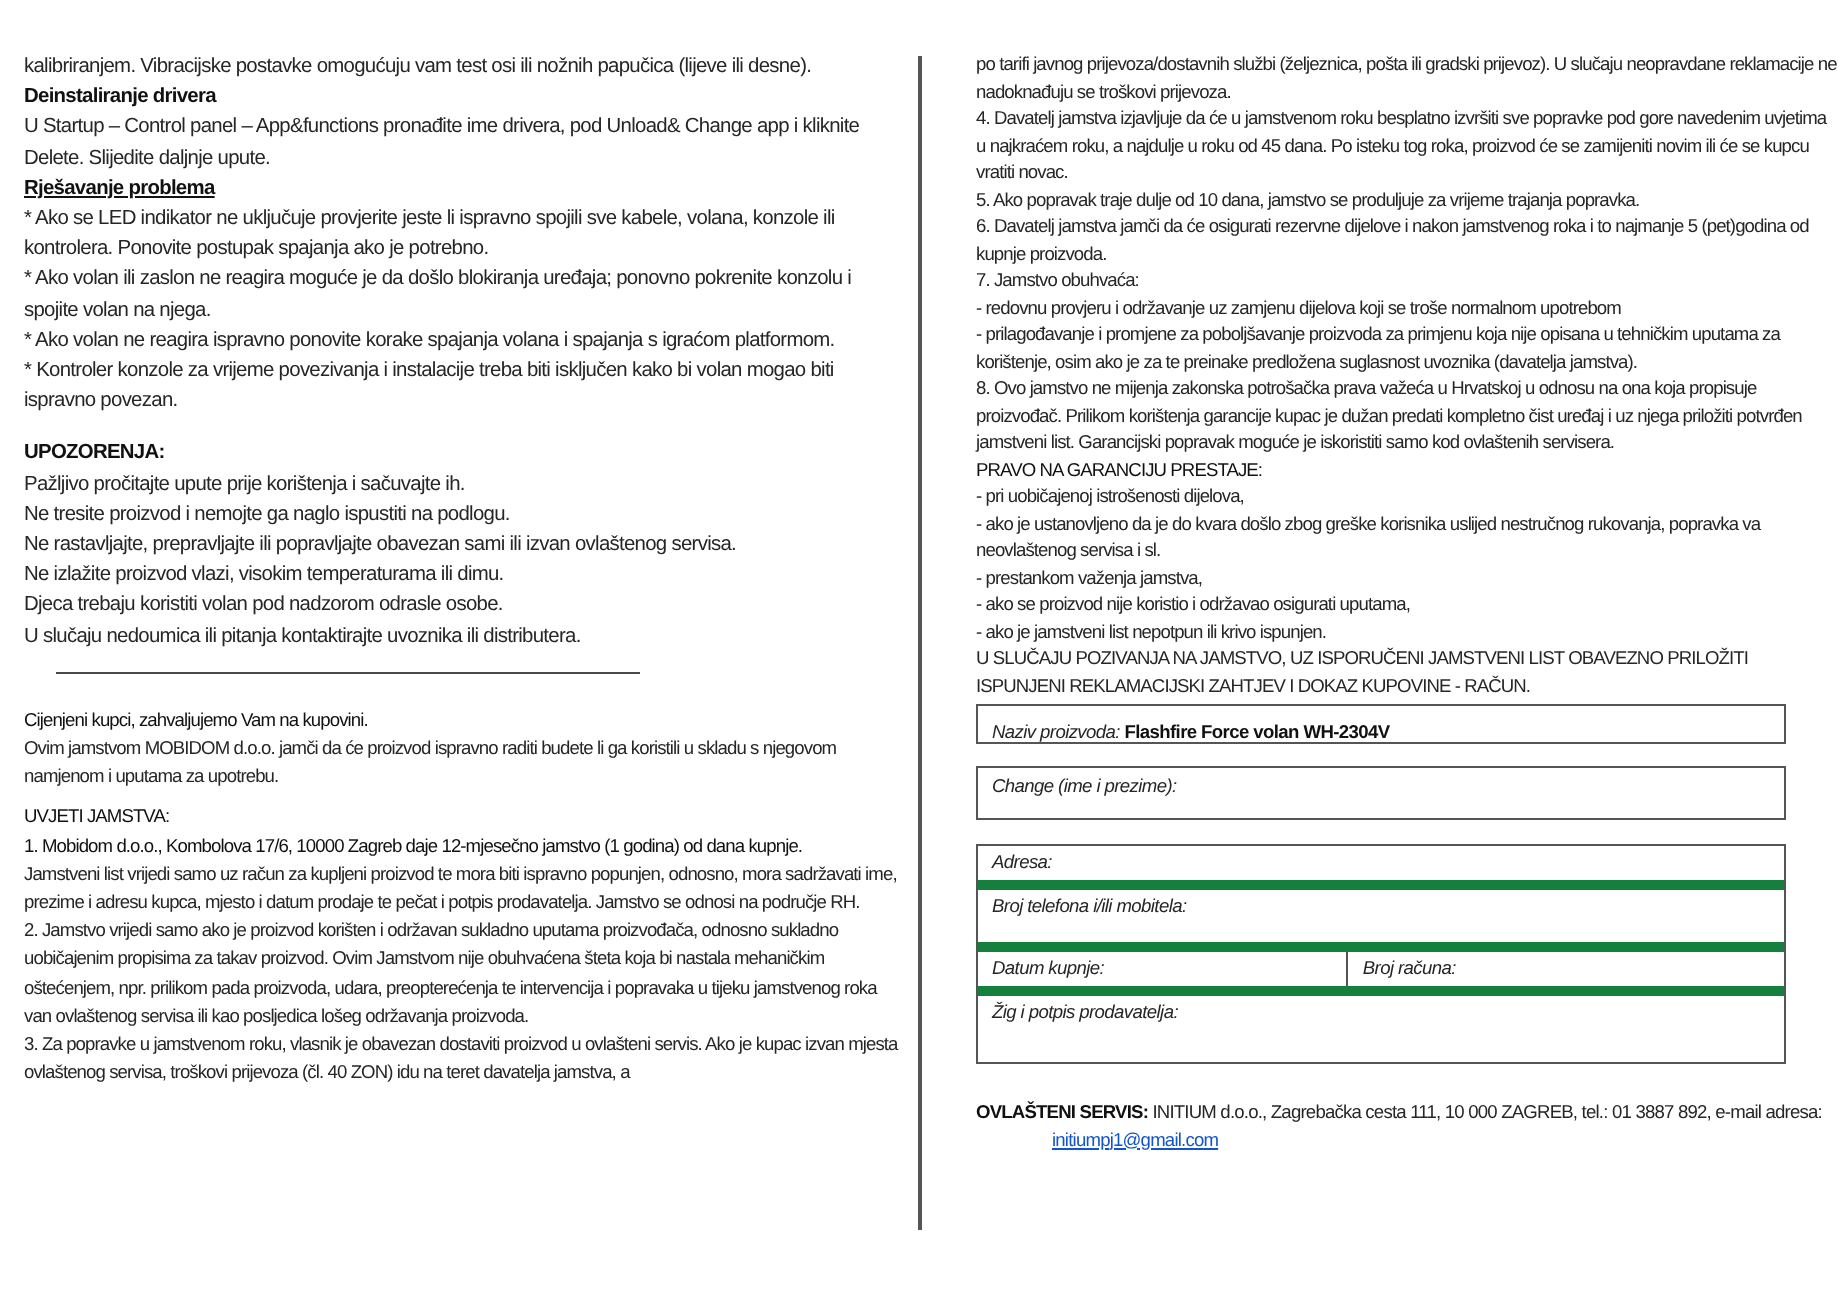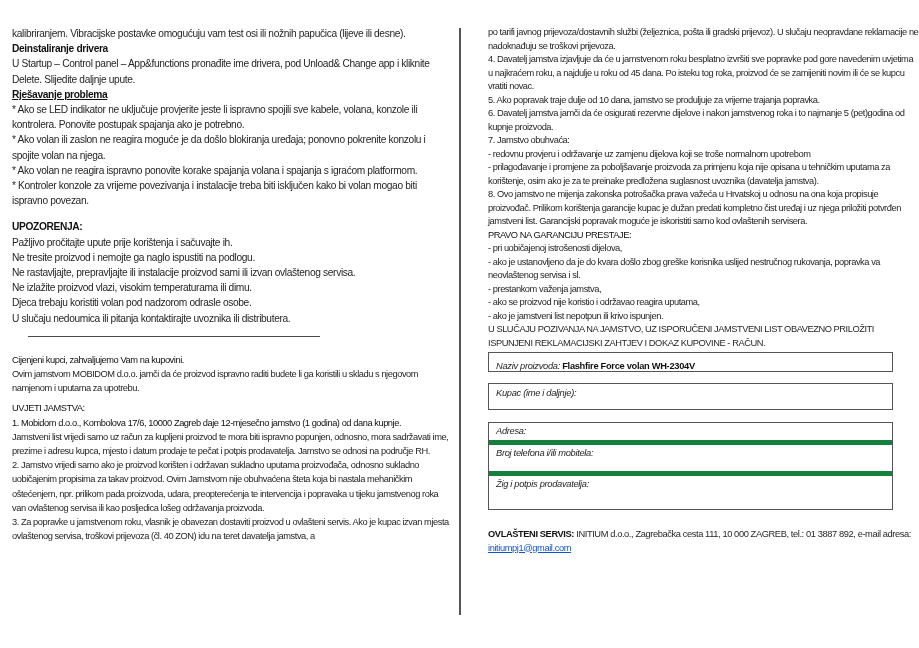--- a/index.html
+++ b/index.html
@@ -42,42 +42,42 @@
   .f-zig     { height:38px; }
   .frow-split { display:flex; padding:0; height:22px; }
   .fcell { padding:3px 7px; }
   .fcell-datum { width:46%; border-right:1px solid #555; }
   .fcell-racun { flex:1; }
   .flabel { font-style:italic; color:#262626; }
   .fvalue { font-weight:bold; font-style:normal; color:#111; }
 
   .service { margin-top:18px; font-size:9.3px; line-height:13.5px; letter-spacing:-0.4px; color:#262626; }
   .service b { color:#111; }
-  .email-link { color:#1155cc; text-decoration:underline; cursor:pointer; }
+  .email-link { color:#1155cc; text-decoration:underline; cursor:pointer;margin-left:38px; }
 </style>
 </head>
 <body>
 
 <div class="canvas">
 
   <div class="col col-left">
     <div>
         <p class="blk blk-body">kalibriranjem. Vibracijske postavke omogućuju vam test osi ili nožnih papučica (lijeve ili desne).</p>
         <p class="blk blk-bold">Deinstaliranje drivera</p>
         <p class="blk blk-body">U Startup – Control panel – App&amp;functions pronađite ime drivera, pod Unload&amp; Change app i kliknite Delete. Slijedite daljnje upute.</p>
         <p class="blk blk-boldu">Rješavanje problema</p>
         <p class="blk blk-body">* Ako se LED indikator ne uključuje provjerite jeste li ispravno spojili sve kabele, volana, konzole ili kontrolera. Ponovite postupak spajanja ako je potrebno.</p>
         <p class="blk blk-body">* Ako volan ili zaslon ne reagira moguće je da došlo blokiranja uređaja; ponovno pokrenite konzolu i spojite volan na njega.</p>
         <p class="blk blk-body">* Ako volan ne reagira ispravno ponovite korake spajanja volana i spajanja s igraćom platformom.</p>
         <p class="blk blk-body">* Kontroler konzole za vrijeme povezivanja i instalacije treba biti isključen kako bi volan mogao biti ispravno povezan.</p>
         <p class="blk blk-sp"></p>
         <p class="blk blk-bold">UPOZORENJA:</p>
         <p class="blk blk-body">Pažljivo pročitajte upute prije korištenja i sačuvajte ih.</p>
         <p class="blk blk-body">Ne tresite proizvod i nemojte ga naglo ispustiti na podlogu.</p>
-        <p class="blk blk-body">Ne rastavljajte, prepravljajte ili instalacije proizvod sami ili izvan ovlaštenog servisa.</p>
+        <p class="blk blk-body">Ne rastavljajte, prepravljajte ili popravljajte obavezan sami ili izvan ovlaštenog servisa.</p>
         <p class="blk blk-body">Ne izlažite proizvod vlazi, visokim temperaturama ili dimu.</p>
         <p class="blk blk-body">Djeca trebaju koristiti volan pod nadzorom odrasle osobe.</p>
         <p class="blk blk-body">U slučaju nedoumica ili pitanja kontaktirajte uvoznika ili distributera.</p>
         <p class="blk blk-rule"></p>
         <p class="blk blk-smallb">Cijenjeni kupci, zahvaljujemo Vam na kupovini.</p>
         <p class="blk blk-small">Ovim jamstvom MOBIDOM d.o.o. jamči da će proizvod ispravno raditi budete li ga koristili u skladu s njegovom namjenom i uputama za upotrebu.</p>
         <p class="blk blk-sp2"></p>
         <p class="blk blk-smallb">UVJETI JAMSTVA:</p>
         <p class="blk blk-smallb">1. Mobidom d.o.o., Kombolova 17/6, 10000 Zagreb daje 12-mjesečno jamstvo (1 godina) od dana kupnje.</p>
         <p class="blk blk-small">Jamstveni list vrijedi samo uz račun za kupljeni proizvod te mora biti ispravno popunjen, odnosno, mora sadržavati ime, prezime i adresu kupca, mjesto i datum prodaje te pečat i potpis prodavatelja. Jamstvo se odnosi na područje RH.</p>
@@ -95,40 +95,48 @@
         <p class="blk blk-small">5. Ako popravak traje dulje od 10 dana, jamstvo se produljuje za vrijeme trajanja popravka.</p>
         <p class="blk blk-small">6. Davatelj jamstva jamči da će osigurati rezervne dijelove i nakon jamstvenog roka i to najmanje 5 (pet)godina od kupnje proizvoda.</p>
         <p class="blk blk-small">7. Jamstvo obuhvaća:</p>
         <p class="blk blk-small">- redovnu provjeru i održavanje uz zamjenu dijelova koji se troše normalnom upotrebom</p>
         <p class="blk blk-small">- prilagođavanje i promjene za poboljšavanje proizvoda za primjenu koja nije opisana u tehničkim uputama za korištenje, osim ako je za te preinake predložena suglasnost uvoznika (davatelja jamstva).</p>
         <p class="blk blk-small">8. Ovo jamstvo ne mijenja zakonska potrošačka prava  važeća u Hrvatskoj u odnosu na ona koja propisuje proizvođač. Prilikom korištenja garancije kupac je dužan predati kompletno čist uređaj i uz njega priložiti potvrđen jamstveni list. Garancijski popravak moguće je iskoristiti samo kod ovlaštenih servisera.</p>
         <p class="blk blk-smallb">PRAVO NA GARANCIJU PRESTAJE:</p>
         <p class="blk blk-small">- pri uobičajenoj istrošenosti dijelova,</p>
         <p class="blk blk-small">- ako je ustanovljeno da je do kvara došlo zbog greške korisnika uslijed nestručnog rukovanja, popravka va neovlaštenog servisa i sl.</p>
         <p class="blk blk-small">- prestankom važenja jamstva,</p>
-        <p class="blk blk-small">- ako se proizvod nije koristio i održavao reagira uputama,</p>
+        <p class="blk blk-small">- ako se proizvod nije koristio i održavao osigurati uputama,</p>
         <p class="blk blk-small">- ako je jamstveni list nepotpun ili krivo ispunjen.</p>
         <p class="blk blk-small">U SLUČAJU POZIVANJA NA JAMSTVO, UZ ISPORUČENI JAMSTVENI LIST OBAVEZNO PRILOŽITI ISPUNJENI REKLAMACIJSKI ZAHTJEV I DOKAZ KUPOVINE - RAČUN.</p>
       </div>
 
     <div class="form">
       <div class="fbox f-product">
         <span class="flabel">Naziv proizvoda: </span><span class="fvalue">Flashfire Force volan WH-2304V</span>
       </div>
 
       <div class="fbox f-kupac">
-        <span class="flabel">Kupac (ime i daljnje):</span>
+        <span class="flabel">Change (ime i prezime):</span>
       </div>
 
       <div class="ftable">
         <div class="frow f-adresa">
           <span class="flabel">Adresa:</span>
         </div>
         <div class="frow f-telefon">
           <span class="flabel">Broj telefona i/ili mobitela:</span>
+        </div>
+        <div class="frow frow-split">
+          <div class="fcell fcell-datum">
+            <span class="flabel">Datum kupnje:</span>
+          </div>
+          <div class="fcell fcell-racun">
+            <span class="flabel">Broj računa:</span>
+          </div>
         </div>
         <div class="frow f-zig">
           <span class="flabel">Žig i potpis prodavatelja:</span>
         </div>
       </div>
     </div>
 
     <p class="service">
       <b>OVLAŠTENI SERVIS:</b><span> INITIUM d.o.o., Zagrebačka cesta 111, 10 000 ZAGREB, tel.: 01 3887 892, e-mail adresa:</span><br>
       <a class="email-link">initiumpj1@gmail.com</a>

